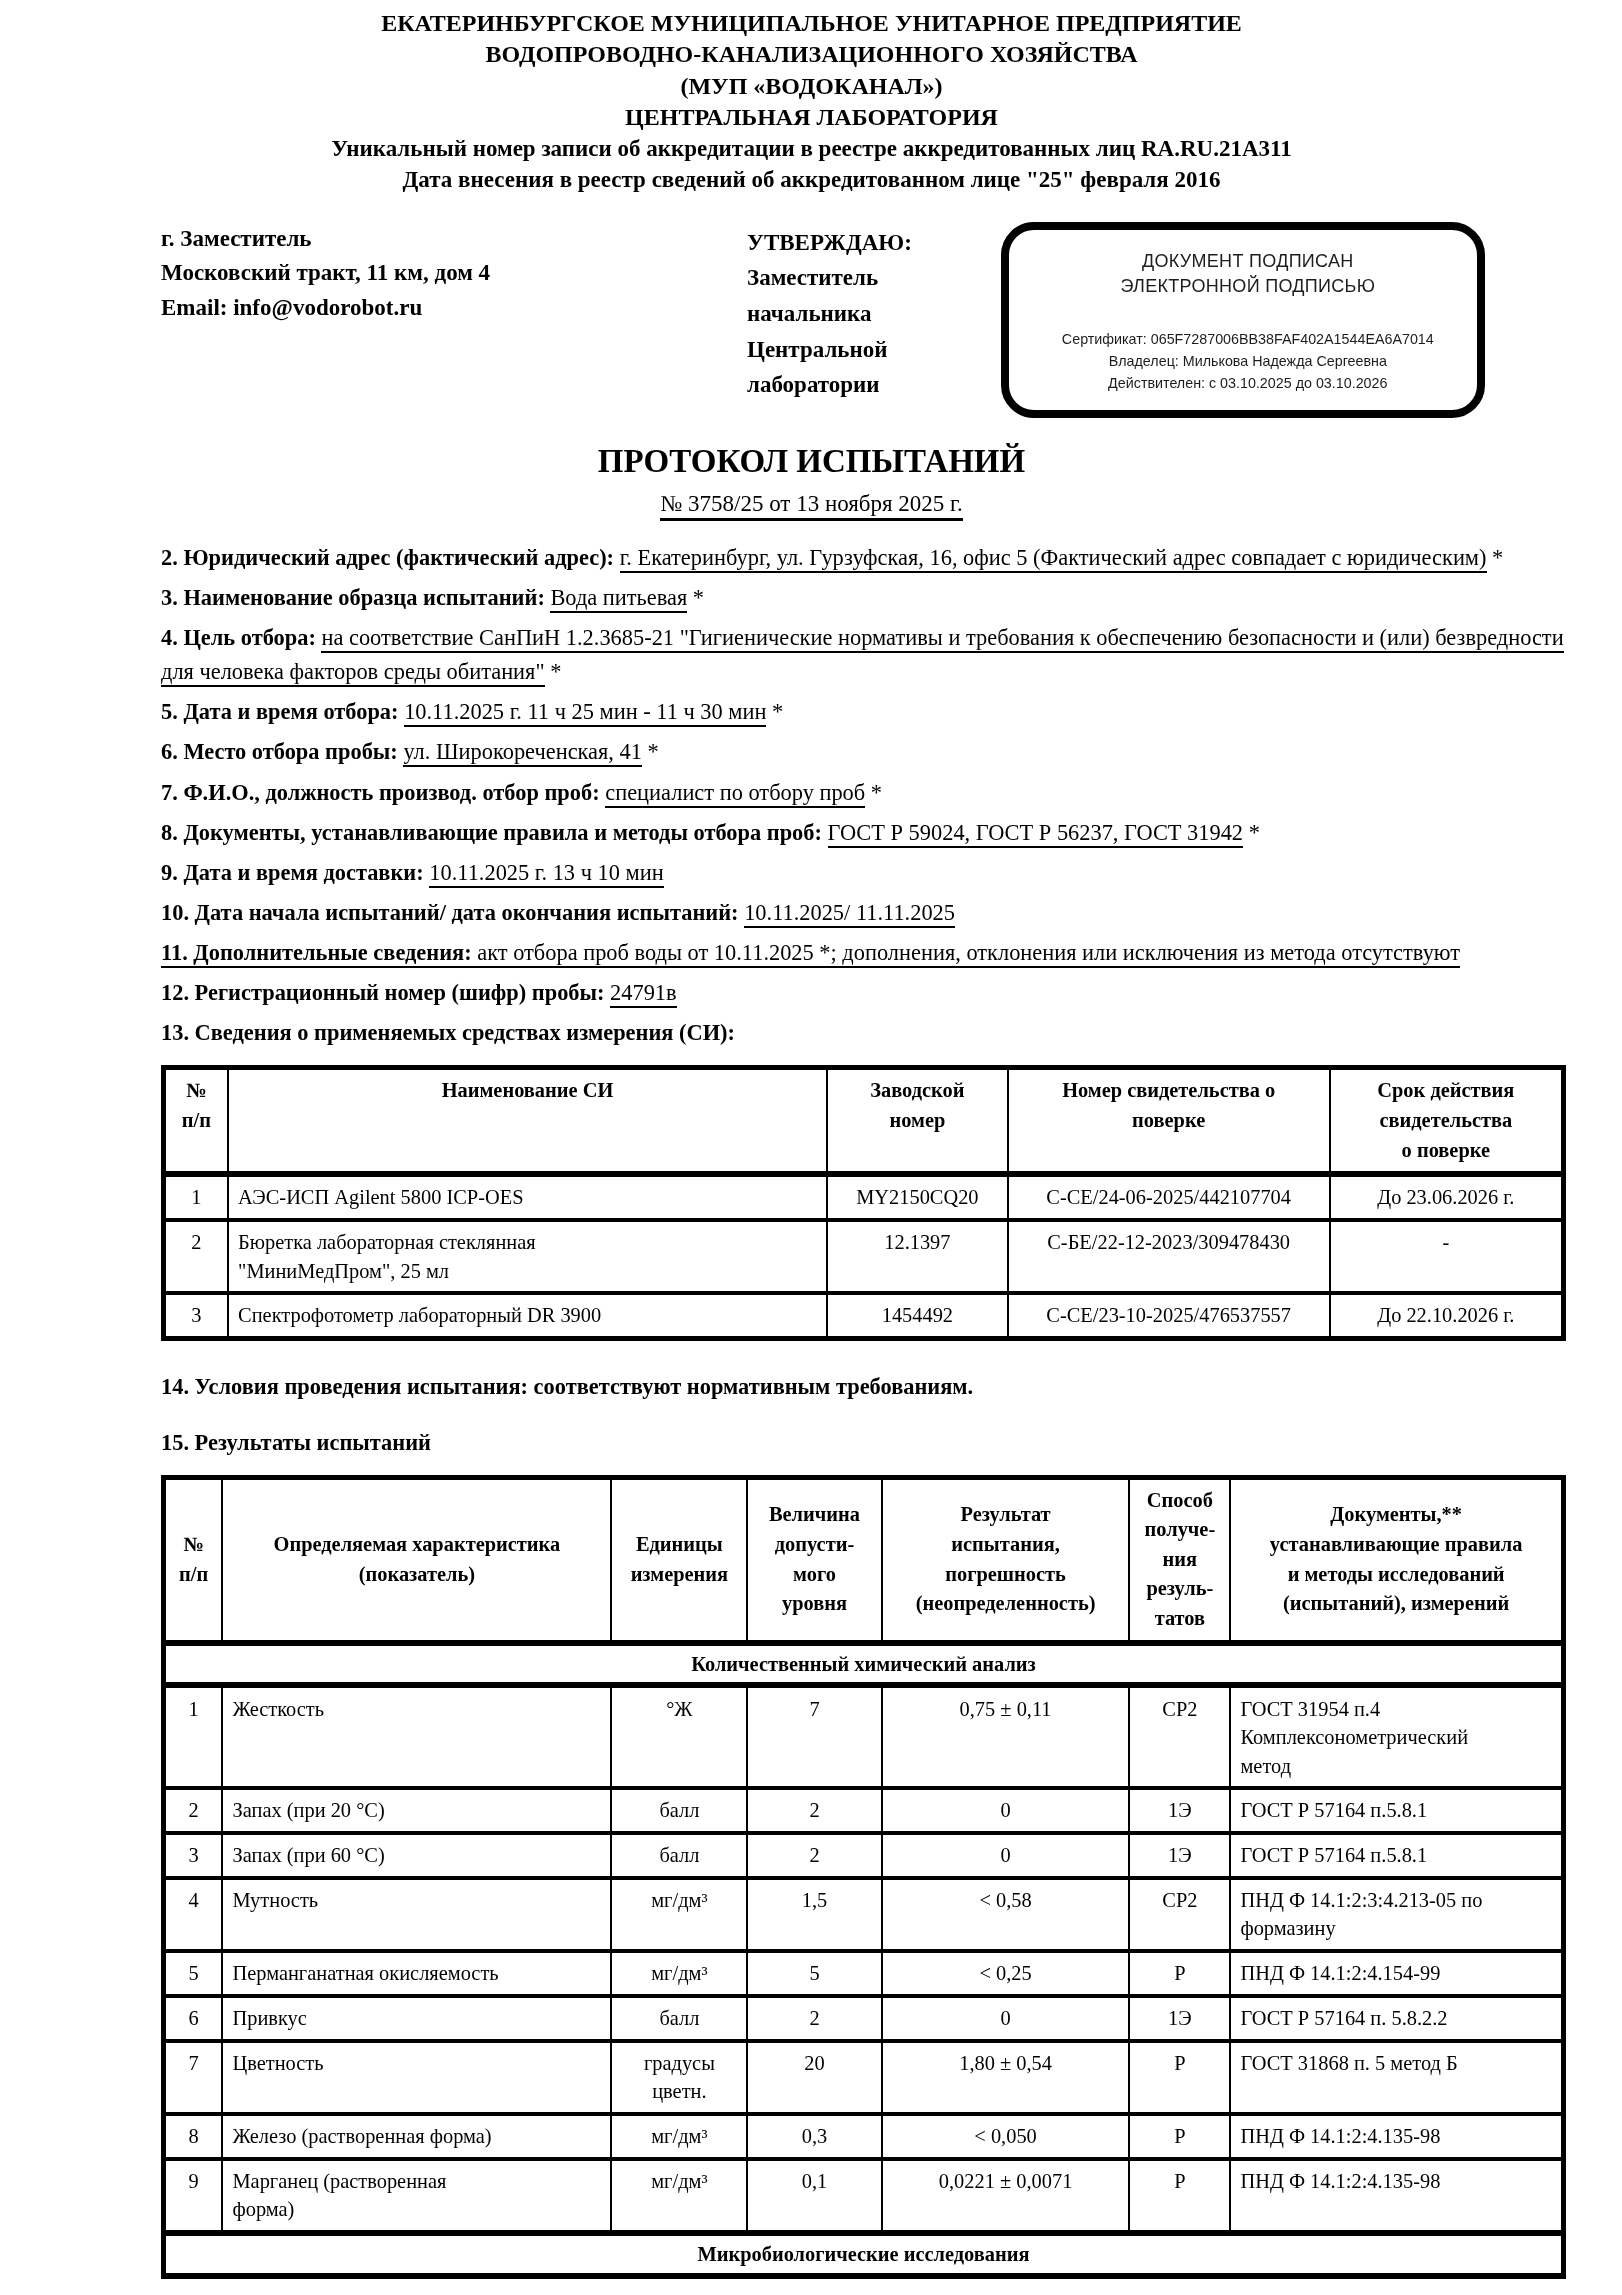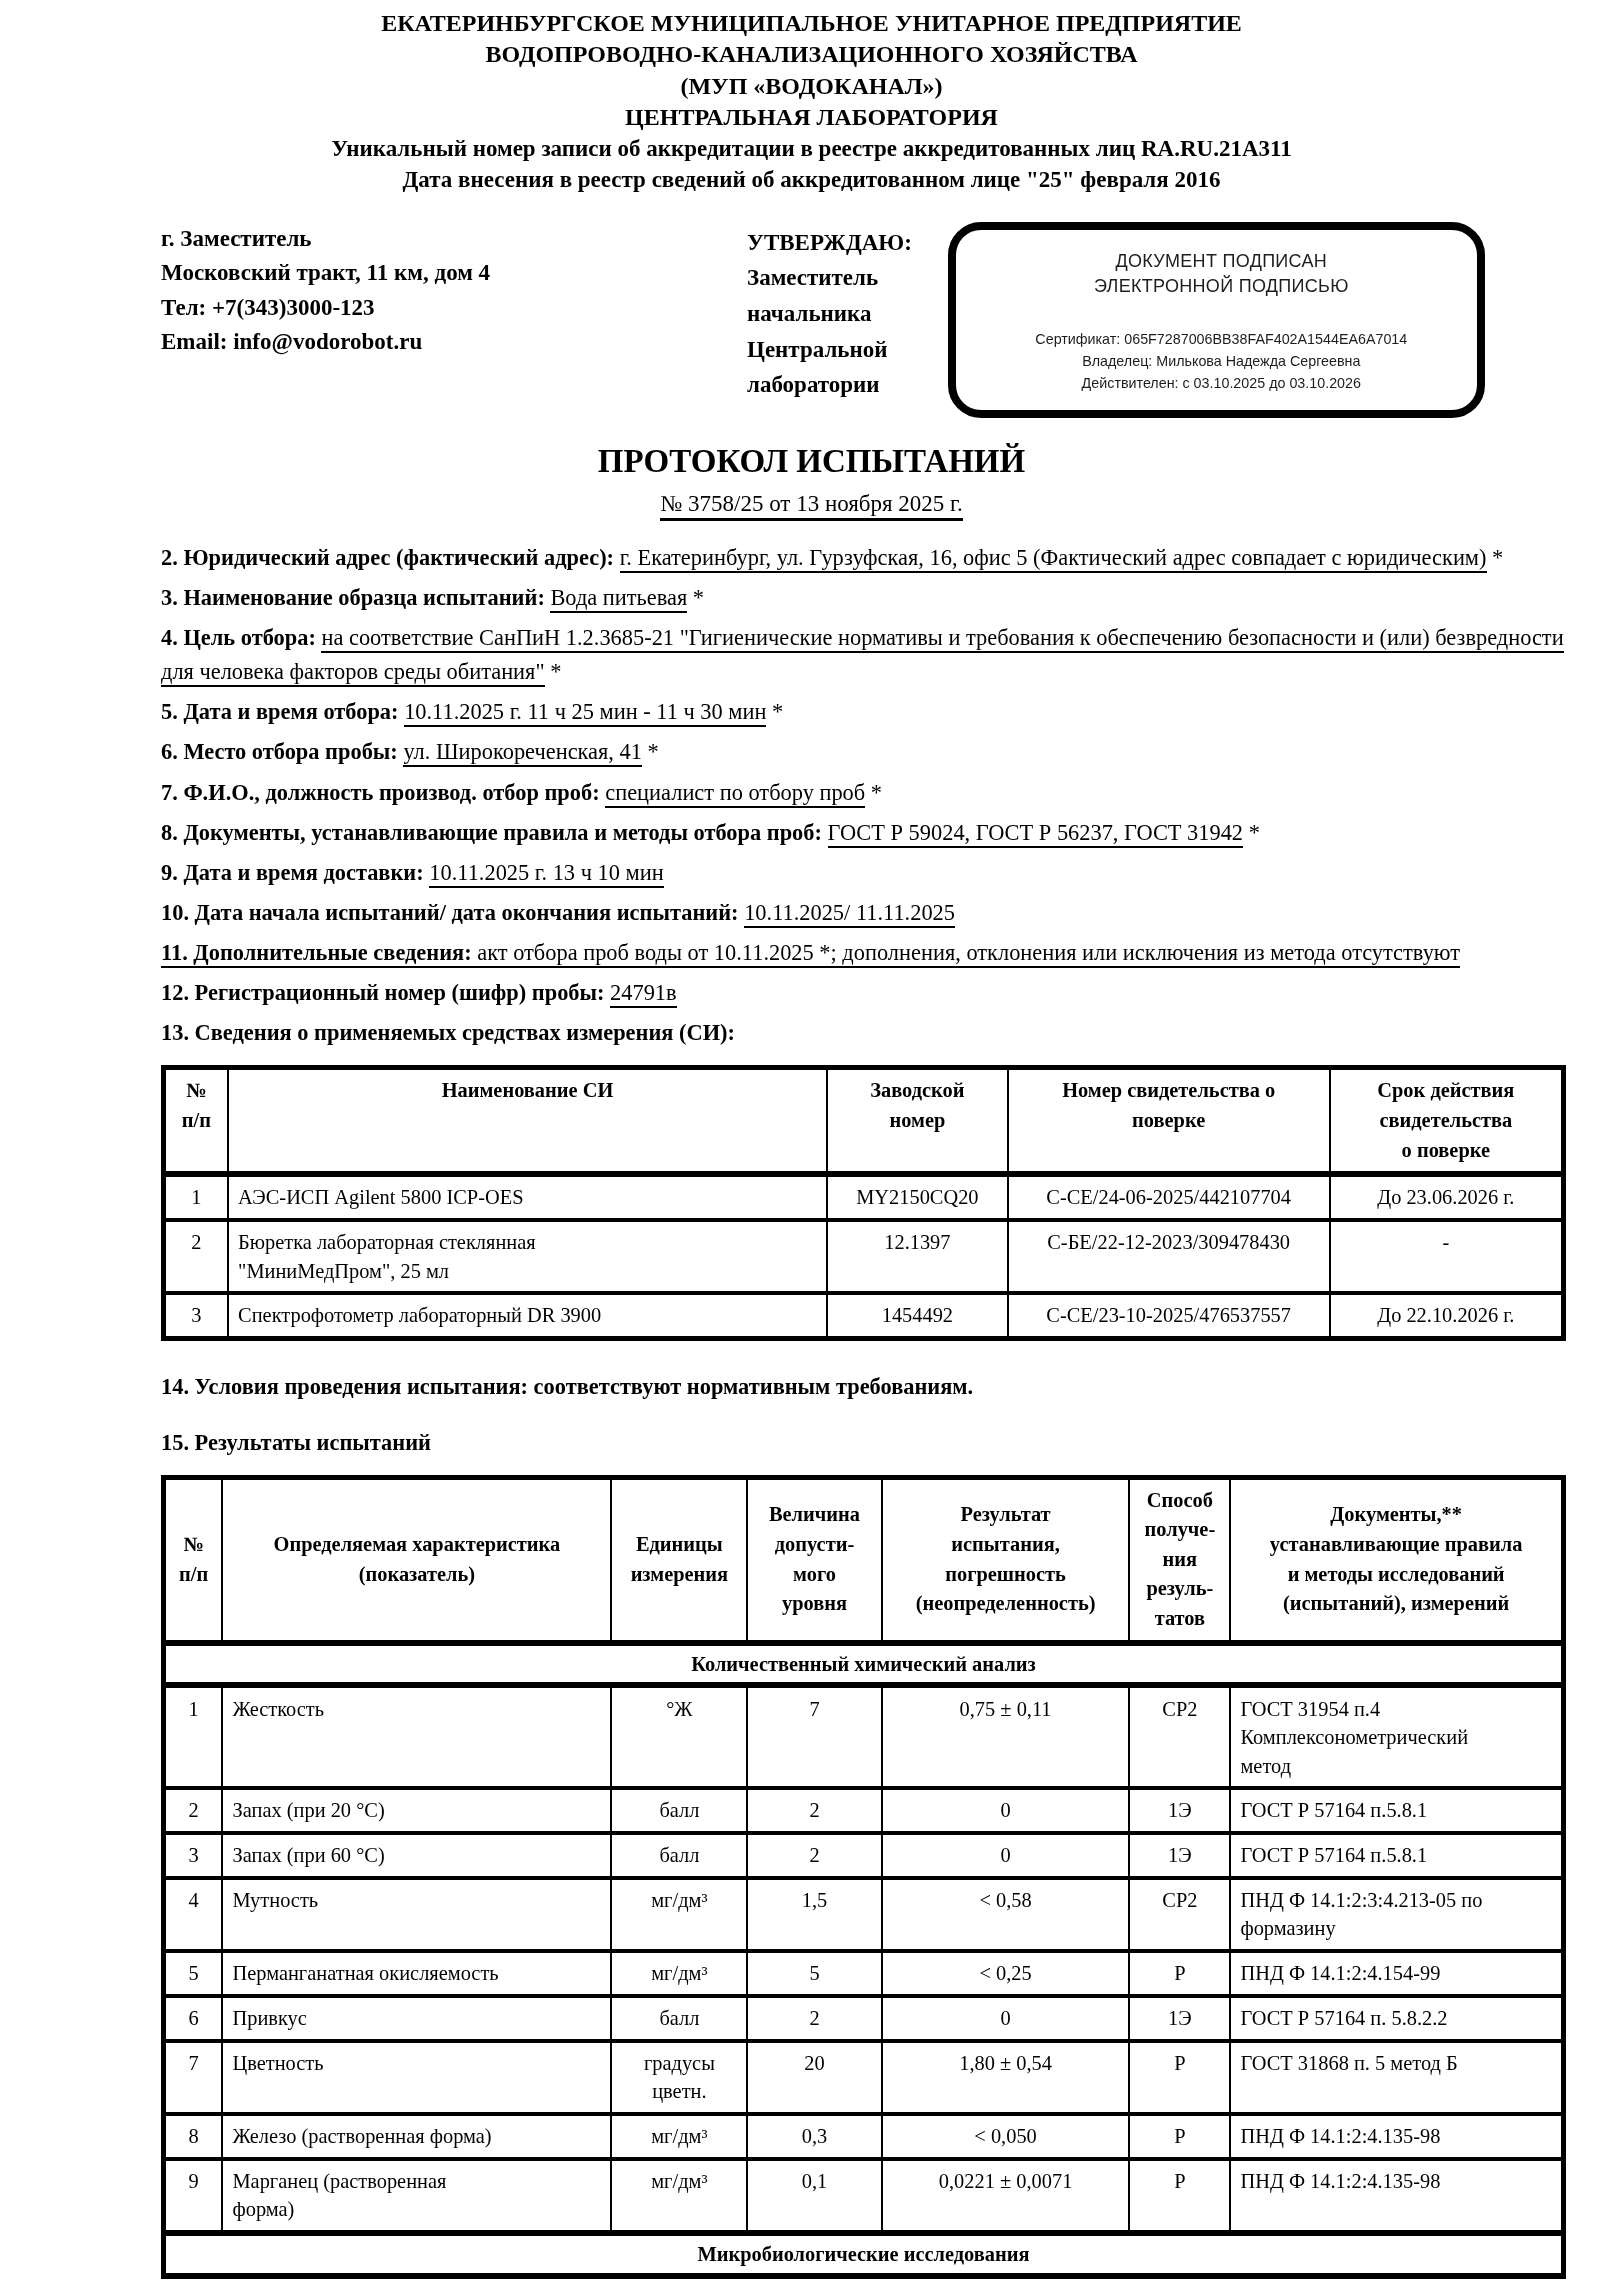--- a/index.html
+++ b/index.html
@@ -8,21 +8,21 @@
     color:#000;font-family:"Liberation Serif","DejaVu Serif",serif;
     -webkit-font-smoothing:antialiased;
   }
   .header{padding-top:8.2px;text-align:center;font-weight:bold;}
   .header .org{font-size:24px;line-height:1.3;}
   .header .acc{font-size:23px;line-height:1.35;}
   .info-row{display:flex;align-items:flex-start;margin:26.5px 138px 0 161px;}
   .contacts{width:586px;font-weight:bold;font-size:23px;line-height:1.5;}
   .approval{flex:1;font-weight:bold;font-size:23px;line-height:1.55;padding-top:3.1px;}
   .stamp{
-    width:537px;min-height:153px;box-sizing:border-box;flex:0 0 auto;
+    width:484px;min-height:153px;box-sizing:border-box;flex:0 0 auto;
     border:8.2px solid #000;border-radius:33px;background:#fff;
     font-family:"Liberation Sans","DejaVu Sans",sans-serif;color:#1d1d1d;
     padding:19.4px 20.4px 15.3px 30px;
   }
   .stamp-title{text-align:center;font-size:18px;line-height:1.4;letter-spacing:0.3px;font-weight:500;}
   .stamp-meta{margin-top:28.6px;font-size:14.3px;line-height:1.55;text-align:center;}
   .title-block{text-align:center;margin-top:25.5px;}
   .doc-title{font-size:33px;font-weight:bold;}
   .doc-subtitle{font-size:23px;margin-top:11.2px;}
   .doc-subtitle .und{border-bottom:3.6px solid #000;padding-bottom:1.5px;}
@@ -55,21 +55,20 @@
   <div class="org">(МУП «ВОДОКАНАЛ»)</div>
   <div class="org">ЦЕНТРАЛЬНАЯ ЛАБОРАТОРИЯ</div>
   <div class="acc">Уникальный номер записи об аккредитации в реестре аккредитованных лиц RA.RU.21A311</div>
   <div class="acc">Дата внесения в реестр сведений об аккредитованном лице  "25" февраля 2016</div>
 </div>
 
 <div class="info-row">
   <div class="contacts">
     <div>г. Заместитель</div>
     <div>Московский тракт, 11 км, дом 4</div>
-    <div>Тел: +7(343)3000-123</div>
     <div>Email: info@vodorobot.ru</div>
   </div>
   <div class="approval">
     <div>УТВЕРЖДАЮ:</div>
     <div>Заместитель начальника</div>
     <div>Центральной лаборатории</div>
   </div>
   <div class="stamp">
     <div class="stamp-title">
       <div>ДОКУМЕНТ ПОДПИСАН</div>

